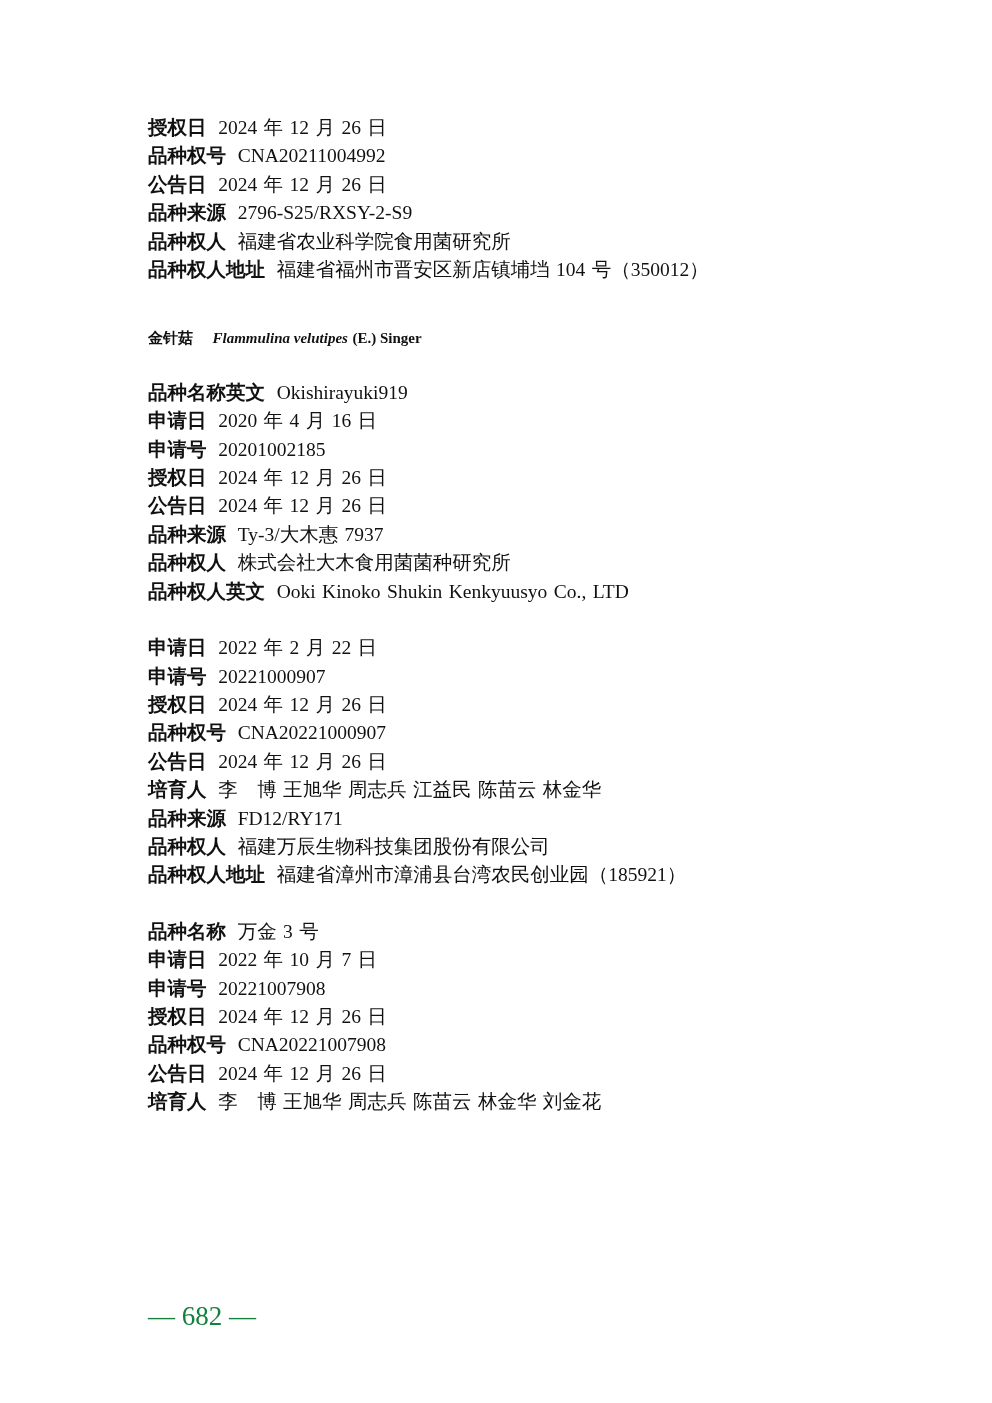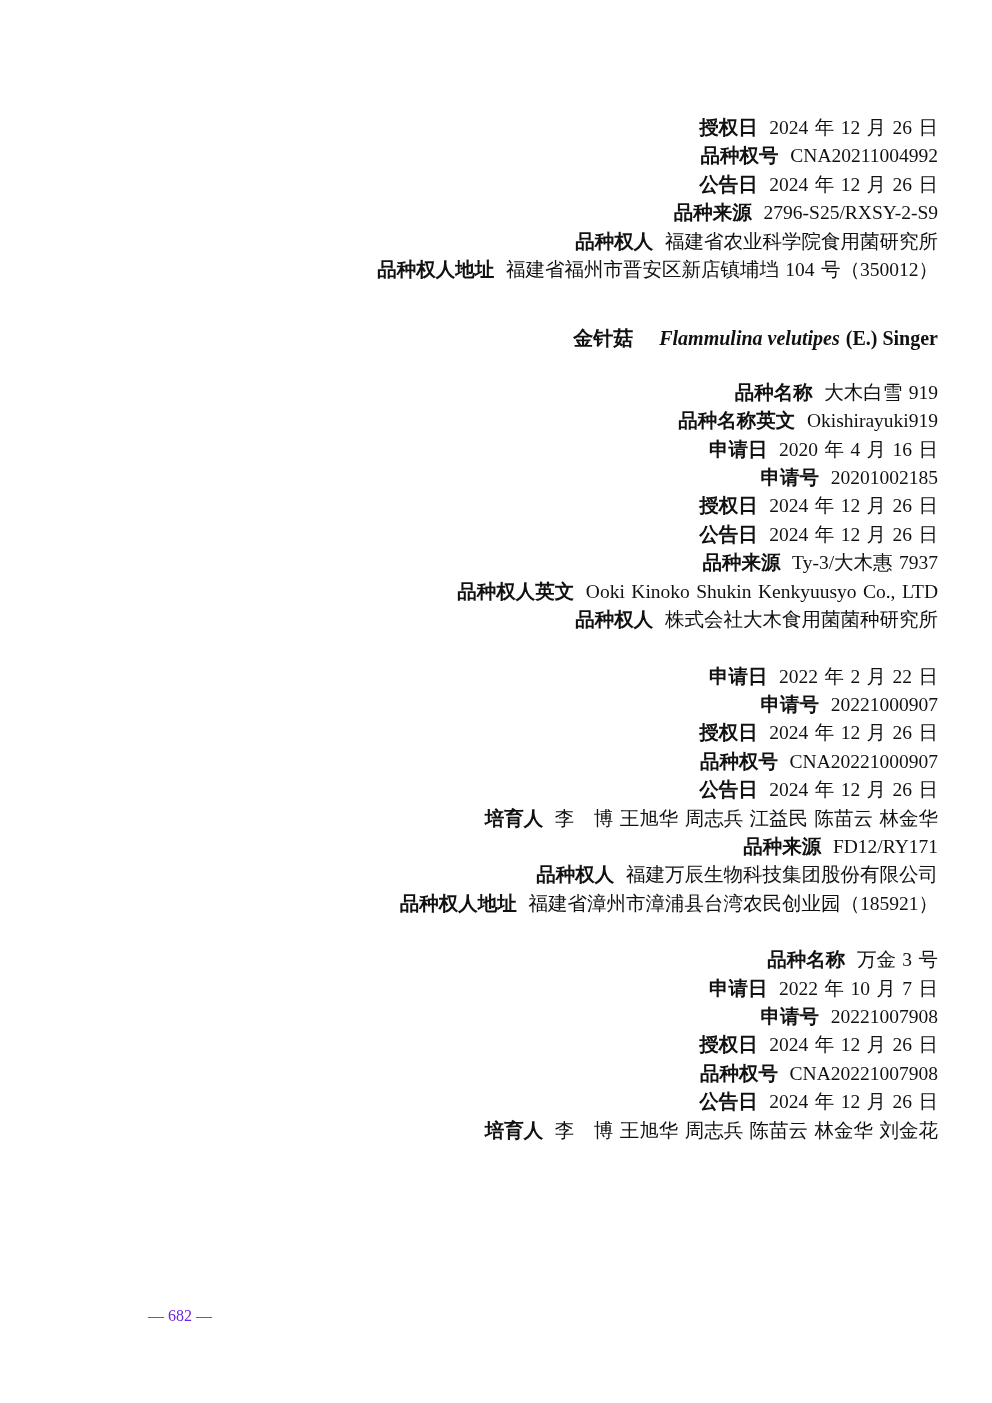--- a/index.html
+++ b/index.html
@@ -8,21 +8,20 @@
     background: #ffffff;
   }
   .page {
     position: relative;
     width: 992px;
     height: 1403px;
     background: #ffffff;
     color: #111111;
     font-family: "Liberation Serif", "DejaVu Serif", serif;
     overflow: hidden;
-    text-align: right;
   }
   .content {
     position: absolute;
     left: 148px;
     top: 114px;
     width: 790px;
   }
   .record {
     margin: 0 0 28px 0;
   }
@@ -32,66 +31,65 @@
     white-space: nowrap;
   }
   .field-label {
     font-weight: 700;
     margin-right: 0.6em;
   }
   .field-value {
     word-spacing: 0.08em;
   }
   .species-header {
-    font-size: 20px;
+    font-size: 15px;
     line-height: 28.4px;
     font-weight: 700;
     margin: 40px 0 26px 0;
   }
   .species-latin {
     font-style: italic;
     margin-left: 1.3em;
   }
   .species-authority {
     font-style: normal;
     margin-left: 0.3em;
   }
   .footer {
     position: absolute;
     left: 148px;
     top: 1304px;
-    font-size: 16px;
+    font-size: 27px;
     line-height: 24px;
-    color: #6d28d9;
+    color: #15803d;
   }
 </style>
 </head>
 <body>
 
 <div class="page">
   <main class="content">
       <section class="record">
         <div class="field-line"><span class="field-label">授权日</span><span class="field-value">2024 年 12 月 26 日</span></div>
         <div class="field-line"><span class="field-label">品种权号</span><span class="field-value">CNA20211004992</span></div>
         <div class="field-line"><span class="field-label">公告日</span><span class="field-value">2024 年 12 月 26 日</span></div>
         <div class="field-line"><span class="field-label">品种来源</span><span class="field-value">2796-S25/RXSY-2-S9</span></div>
         <div class="field-line"><span class="field-label">品种权人</span><span class="field-value">福建省农业科学院食用菌研究所</span></div>
         <div class="field-line"><span class="field-label">品种权人地址</span><span class="field-value">福建省福州市晋安区新店镇埔垱 104 号（350012）</span></div>
       </section>
       <div class="species-header"><span class="species-cn">金针菇</span><i class="species-latin">Flammulina velutipes</i><span class="species-authority">(E.) Singer</span></div>
       <section class="record">
-        <div class="field-line"><span class="field-label">品种名称</span><span class="field-value">大木白雪 919</span></div>
         <div class="field-line"><span class="field-label">品种名称英文</span><span class="field-value">Okishirayuki919</span></div>
         <div class="field-line"><span class="field-label">申请日</span><span class="field-value">2020 年 4 月 16 日</span></div>
         <div class="field-line"><span class="field-label">申请号</span><span class="field-value">20201002185</span></div>
         <div class="field-line"><span class="field-label">授权日</span><span class="field-value">2024 年 12 月 26 日</span></div>
         <div class="field-line"><span class="field-label">公告日</span><span class="field-value">2024 年 12 月 26 日</span></div>
         <div class="field-line"><span class="field-label">品种来源</span><span class="field-value">Ty-3/大木惠 7937</span></div>
+        <div class="field-line"><span class="field-label">品种权人</span><span class="field-value">株式会社大木食用菌菌种研究所</span></div>
         <div class="field-line"><span class="field-label">品种权人英文</span><span class="field-value">Ooki Kinoko Shukin Kenkyuusyo Co., LTD</span></div>
-        <div class="field-line"><span class="field-label">品种权人</span><span class="field-value">株式会社大木食用菌菌种研究所</span></div>
       </section>
       <section class="record">
         <div class="field-line"><span class="field-label">申请日</span><span class="field-value">2022 年 2 月 22 日</span></div>
         <div class="field-line"><span class="field-label">申请号</span><span class="field-value">20221000907</span></div>
         <div class="field-line"><span class="field-label">授权日</span><span class="field-value">2024 年 12 月 26 日</span></div>
         <div class="field-line"><span class="field-label">品种权号</span><span class="field-value">CNA20221000907</span></div>
         <div class="field-line"><span class="field-label">公告日</span><span class="field-value">2024 年 12 月 26 日</span></div>
         <div class="field-line"><span class="field-label">培育人</span><span class="field-value">李　博 王旭华 周志兵 江益民 陈苗云 林金华</span></div>
         <div class="field-line"><span class="field-label">品种来源</span><span class="field-value">FD12/RY171</span></div>
         <div class="field-line"><span class="field-label">品种权人</span><span class="field-value">福建万辰生物科技集团股份有限公司</span></div>

